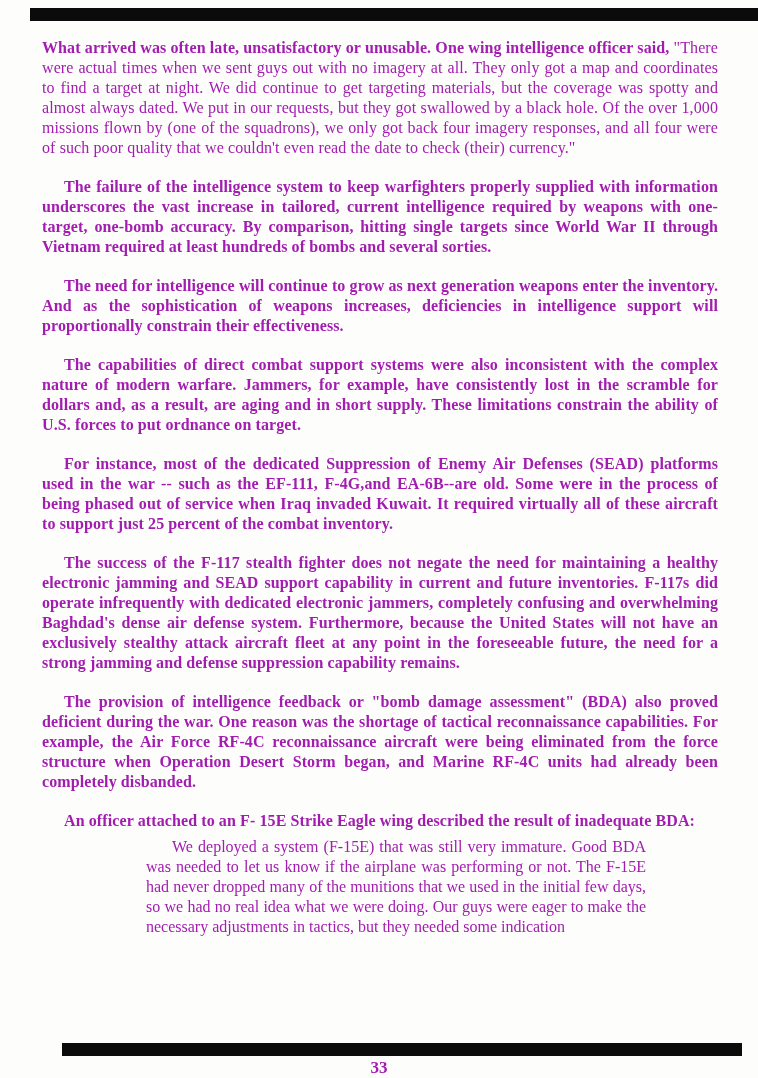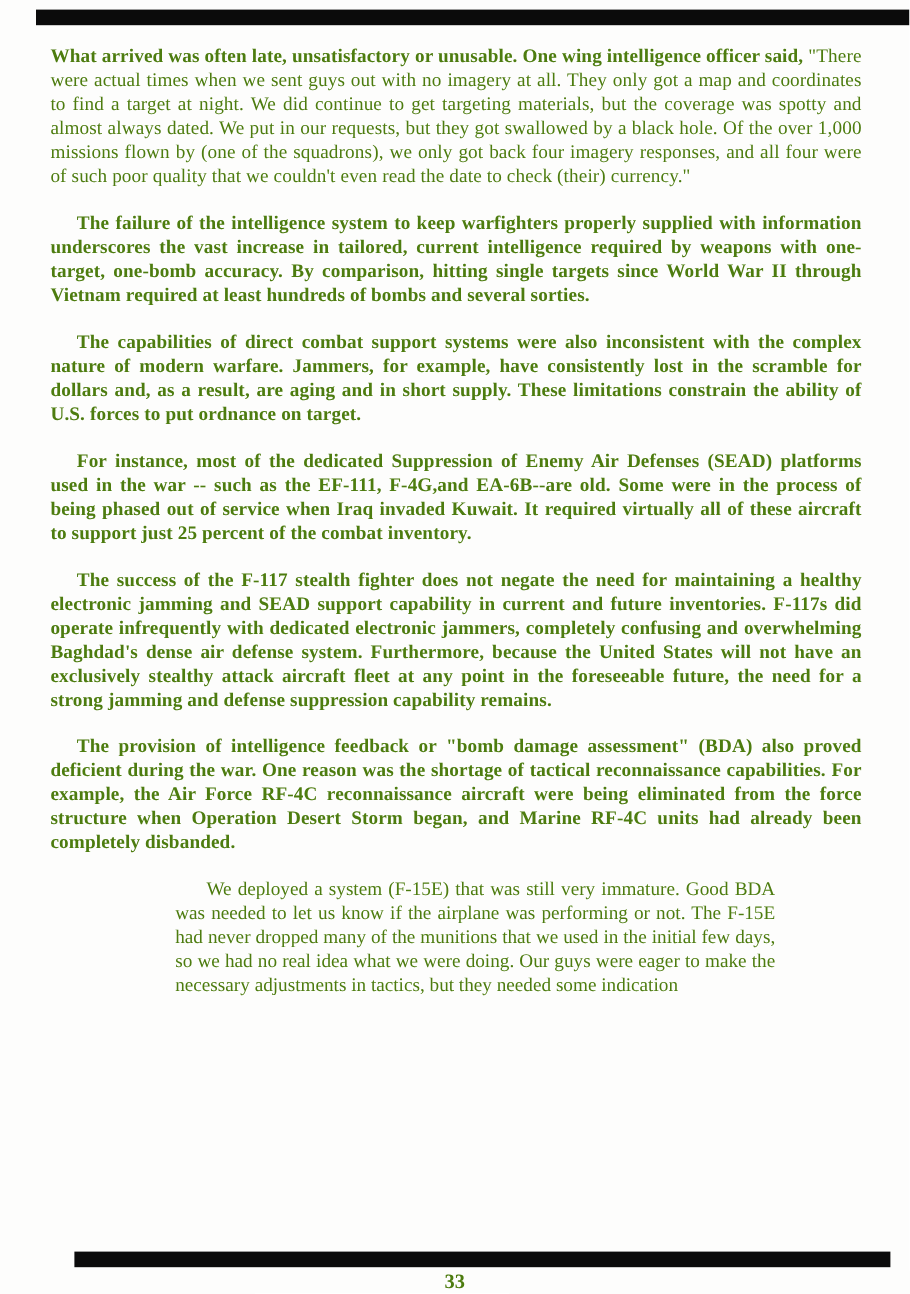--- a/index.html
+++ b/index.html
@@ -7,21 +7,21 @@
     padding: 0;
     background: #ffffff;
   }
   .page {
     position: relative;
     width: 758px;
     height: 1078px;
     background: #fdfdfc;
     overflow: hidden;
     font-family: "Liberation Serif", serif;
-    color: #4d7c0f;
+    color: #a21caf;
   }
   .bar {
     position: absolute;
     background: #0b0b0b;
   }
   .top-bar {
     top: 8px;
     left: 30px;
     right: 0;
     height: 13px;
@@ -82,29 +82,31 @@
 <div class="page">
 
   <div class="bar top-bar"></div>
 
   <div class="content">
 
     <p class="para lead-para"><span>What arrived was often late, unsatisfactory or unusable. One wing intelligence officer said, </span><span class="normal">"There were actual times when we sent guys out with no imagery at all. They only got a map and coordinates to find a target at night. We did continue to get targeting materials, but the coverage was spotty and almost always dated. We put in our requests, but they got swallowed by a black hole. Of the over 1,000 missions flown by (one of the squadrons), we only got back four imagery responses, and all four were of such poor quality that we couldn't even read the date to check (their) currency."</span></p>
 
     <p class="para">The failure of the intelligence system to keep warfighters properly supplied with information underscores the vast increase in tailored, current intelligence required by weapons with one- target, one-bomb accuracy. By comparison, hitting single targets since World War II through Vietnam required at least hundreds of bombs and several sorties.</p>
 
+    <p class="para">The need for intelligence will continue to grow as next generation weapons enter the inventory. And as the sophistication of weapons increases, deficiencies in intelligence support will proportionally constrain their effectiveness.</p>
 
     <p class="para">The capabilities of direct combat support systems were also inconsistent with the complex nature of modern warfare. Jammers, for example, have consistently lost in the scramble for dollars and, as a result, are aging and in short supply. These limitations constrain the ability of U.S. forces to put ordnance on target.</p>
 
     <p class="para">For instance, most of the dedicated Suppression of Enemy Air Defenses (SEAD) platforms used in the war -- such as the EF-111, F-4G,and EA-6B--are old. Some were in the process of being phased out of service when Iraq invaded Kuwait. It required virtually all of these aircraft to support just 25 percent of the combat inventory.</p>
 
     <p class="para">The success of the F-117 stealth fighter does not negate the need for maintaining a healthy electronic jamming and SEAD support capability in current and future inventories. F-117s did operate infrequently with dedicated electronic jammers, completely confusing and overwhelming Baghdad's dense air defense system. Furthermore, because the United States will not have an exclusively stealthy attack aircraft fleet at any point in the foreseeable future, the need for a strong jamming and defense suppression capability remains.</p>
 
     <p class="para">The provision of intelligence feedback or "bomb damage assessment" (BDA) also proved deficient during the war. One reason was the shortage of tactical reconnaissance capabilities. For example, the Air Force RF-4C reconnaissance aircraft were being eliminated from the force structure when Operation Desert Storm began, and Marine RF-4C units had already been completely disbanded.</p>
 
+    <p class="para officer">An officer attached to an F- 15E Strike Eagle wing described the result of inadequate BDA:</p>
 
     <p class="blockquote">We deployed a system (F-15E) that was still very immature. Good BDA was needed to let us know if the airplane was performing or not. The F-15E had never dropped many of the munitions that we used in the initial few days, so we had no real idea what we were doing. Our guys were eager to make the necessary adjustments in tactics, but they needed some indication</p>
 
   </div>
 
   <div class="bar bottom-bar"></div>
 
   <div class="page-number">33</div>
 
 </div>

